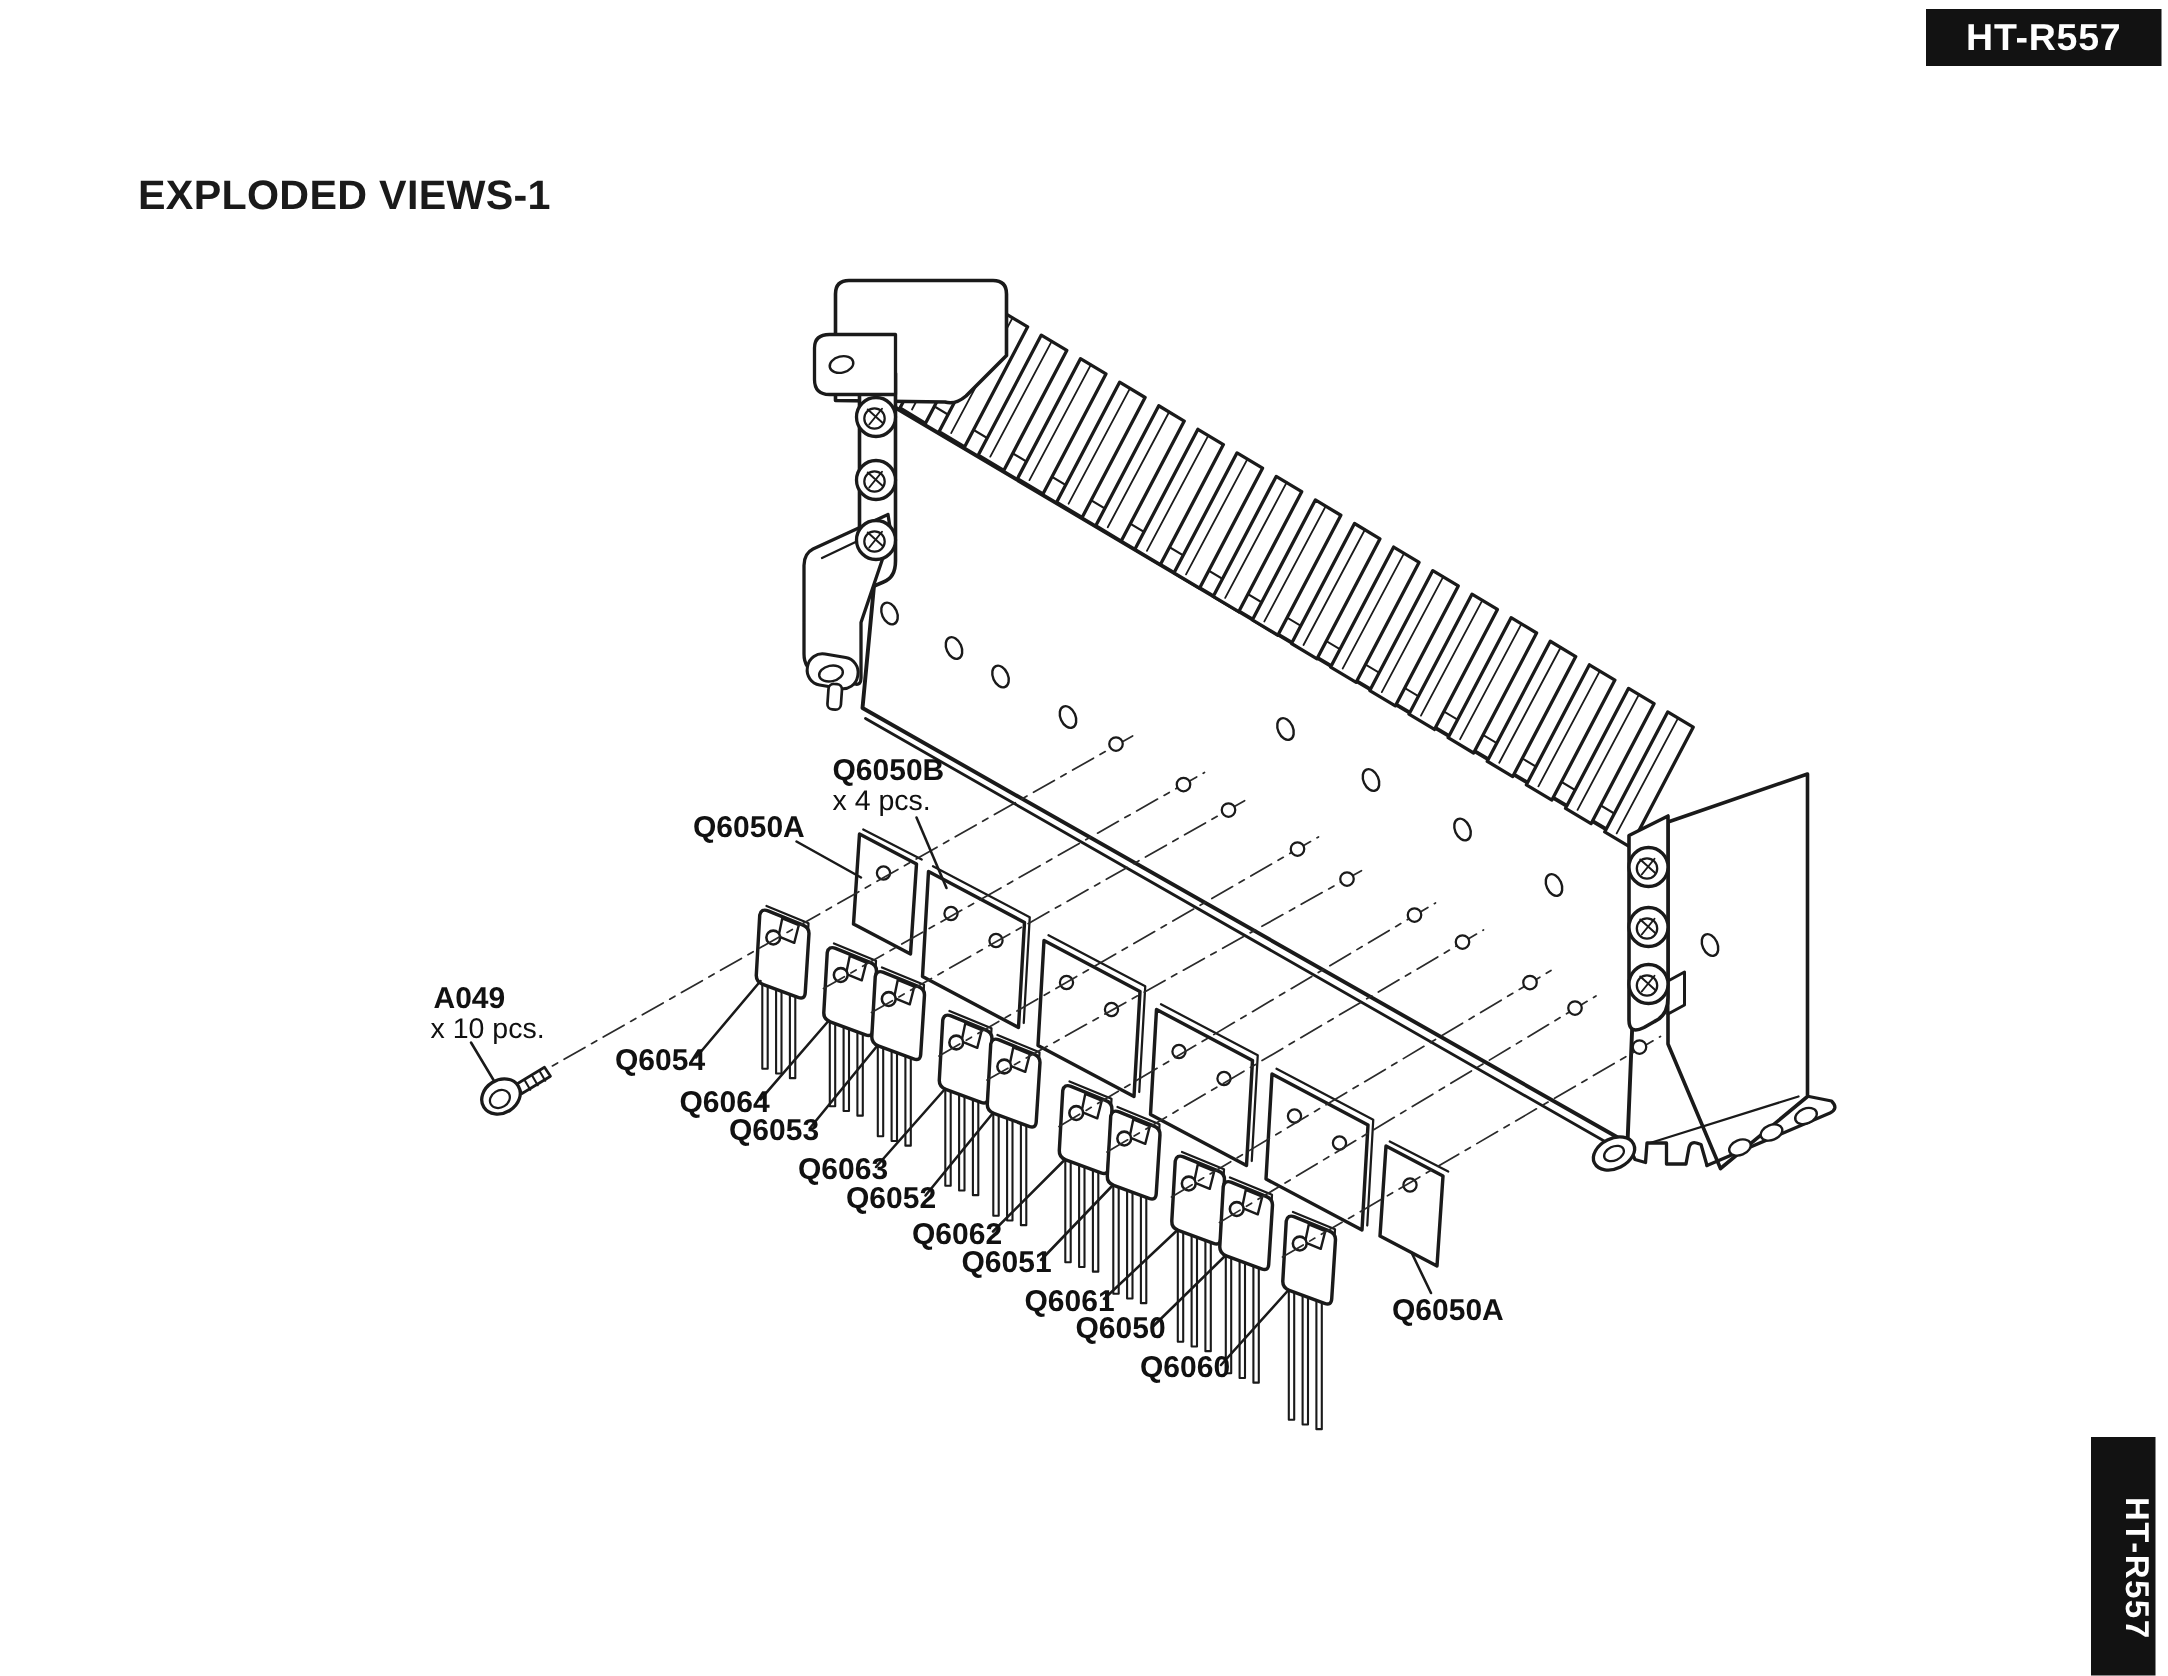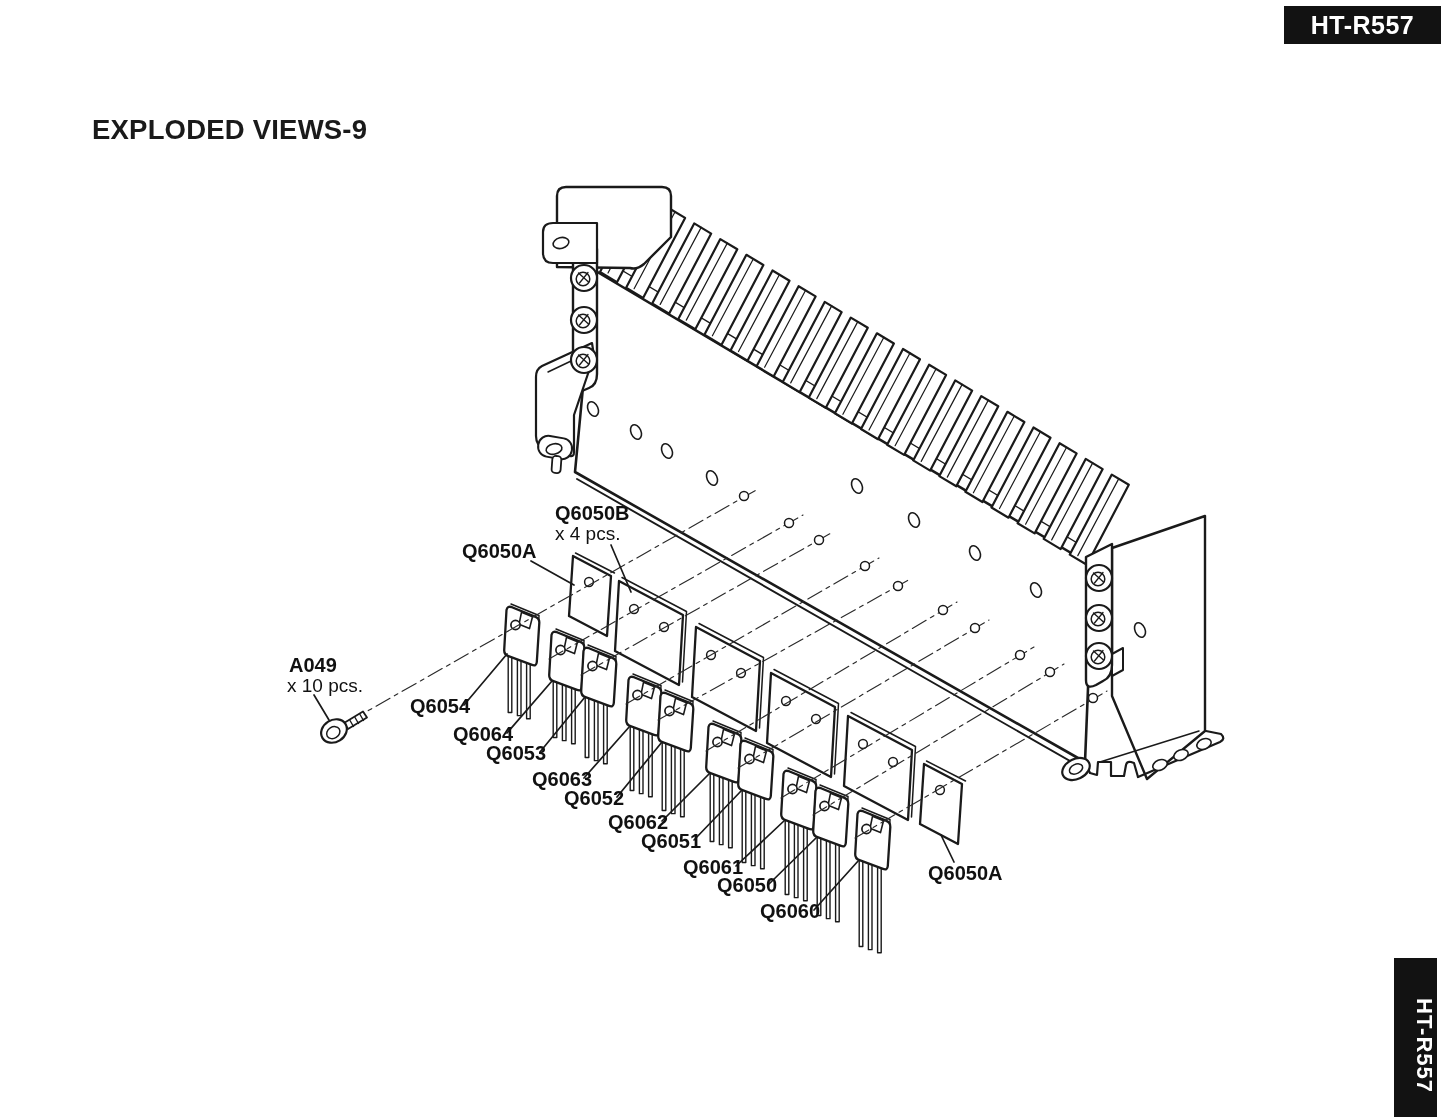--- a/index.html
+++ b/index.html
@@ -22,21 +22,21 @@
     position:absolute; left:92px; top:114px; font-size:27.5px; font-weight:bold;
     color:#1a1a1a; letter-spacing:.2px;
   }
   svg.diagram { position:absolute; left:0; top:0; }
   svg .plbl { font-family:"Liberation Sans",sans-serif; font-weight:bold; font-size:20px; fill:#111; }
   svg .psub { font-family:"Liberation Sans",sans-serif; font-size:19px; fill:#111; }
 </style>
 </head>
 <body>
 
-<div class="heading">EXPLODED VIEWS-9</div>
+<div class="heading">EXPLODED VIEWS-1</div>
 <div class="badge-top">HT-R557</div>
 <div class="badge-side">HT-R557</div>
 
 <svg class="diagram" width="1445" height="1117" viewBox="0 0 1445 1117" stroke-linejoin="round" stroke-linecap="round">
 
   <defs>
     <g id="txbody">
       <path d="M 6,1 L 34,12.5 L 31.5,58" fill="none" stroke="#1a1a1a" stroke-width="1.5"></path>
       <path d="M 1.5,7 Q 2.5,2.5 7,4.2 L 30,13.6 Q 34.6,15.4 34.3,19.8 L 31.8,59 Q 31.5,63.5 27,61.9 L 3.5,53.2 Q -1,51.5 -0.8,47 Z" fill="#fff" stroke="#1a1a1a" stroke-width="2.3"></path>
       <path d="M 16.5,9.3 L 27.5,13.8 L 24.5,25.6 L 14,21.3 Z" fill="#fff" stroke="#1a1a1a" stroke-width="1.6"></path>

